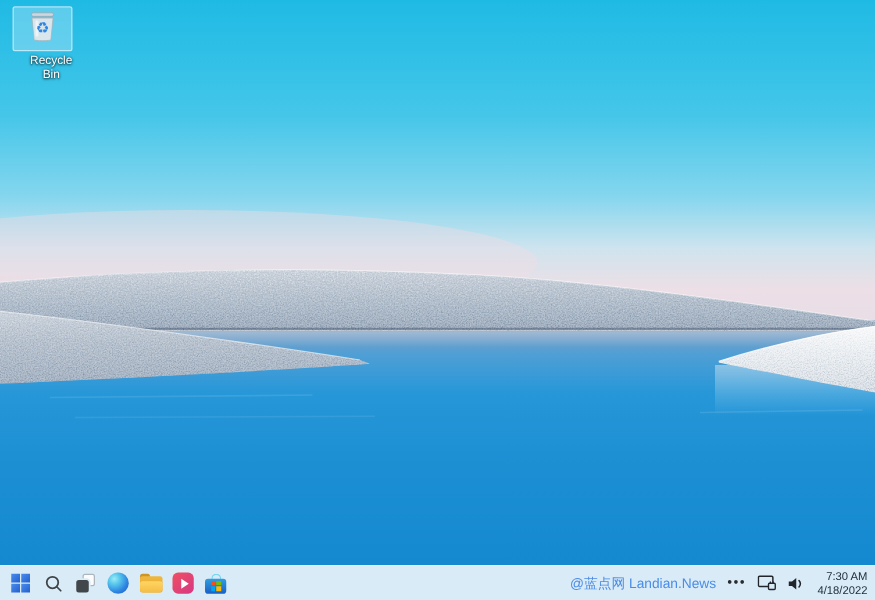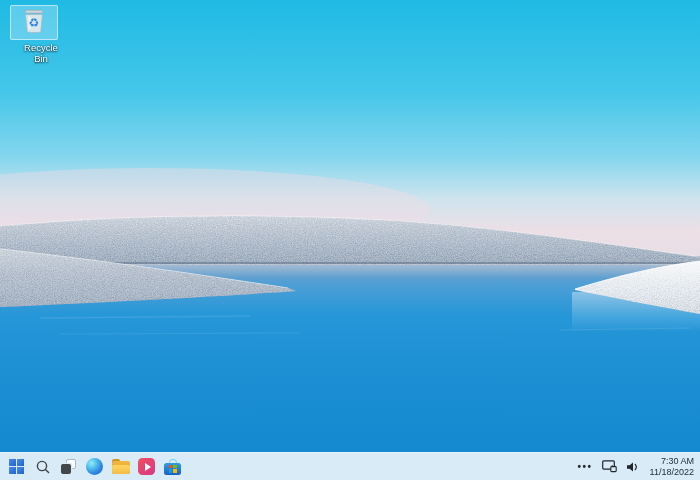--- a/index.html
+++ b/index.html
@@ -243,20 +243,21 @@
                 <span></span>
                 <span></span>
               </div>
             </div>
         </div>
       </div>
     </div>
 
     <div class="tray">
 
+      <span class="watermark">@蓝点网 Landian.News</span>
 
       <span class="overflow-dots">•••</span>
 
       <span class="tray-icon">
         <svg width="15" height="13" viewBox="0 0 15 13">
           <rect x="0.7" y="0.9" width="11.6" height="8.2" rx="1" fill="none" stroke="#21262b" stroke-width="1.2"></rect>
           <line x1="10.3" y1="6.6" x2="10.3" y2="5.2" stroke="#21262b" stroke-width="1"></line>
           <line x1="12.6" y1="6.6" x2="12.6" y2="5.2" stroke="#21262b" stroke-width="1"></line>
           <rect x="8.8" y="6.6" width="5.4" height="5" rx="0.8" fill="#d9ebf7" stroke="#21262b" stroke-width="1.1"></rect>
         </svg>
@@ -264,17 +265,17 @@
 
       <span class="tray-icon">
         <svg width="13" height="12" viewBox="0 0 13 12">
           <path d="M1,4.2 L3.6,4.2 L7,1.4 L7,10.6 L3.6,7.8 L1,7.8 Z" fill="#21262b"></path>
           <path d="M9.2,3.4 a4,4 0 0 1 0,5.2" fill="none" stroke="#21262b" stroke-width="1.2" stroke-linecap="round"></path>
         </svg>
       </span>
 
       <div class="clock">
         <div>7:30 AM</div>
-        <div>11/18/2022</div>
+        <div>4/18/2022</div>
       </div>
     </div>
   </div>
 </div>
 
 </body></html>

